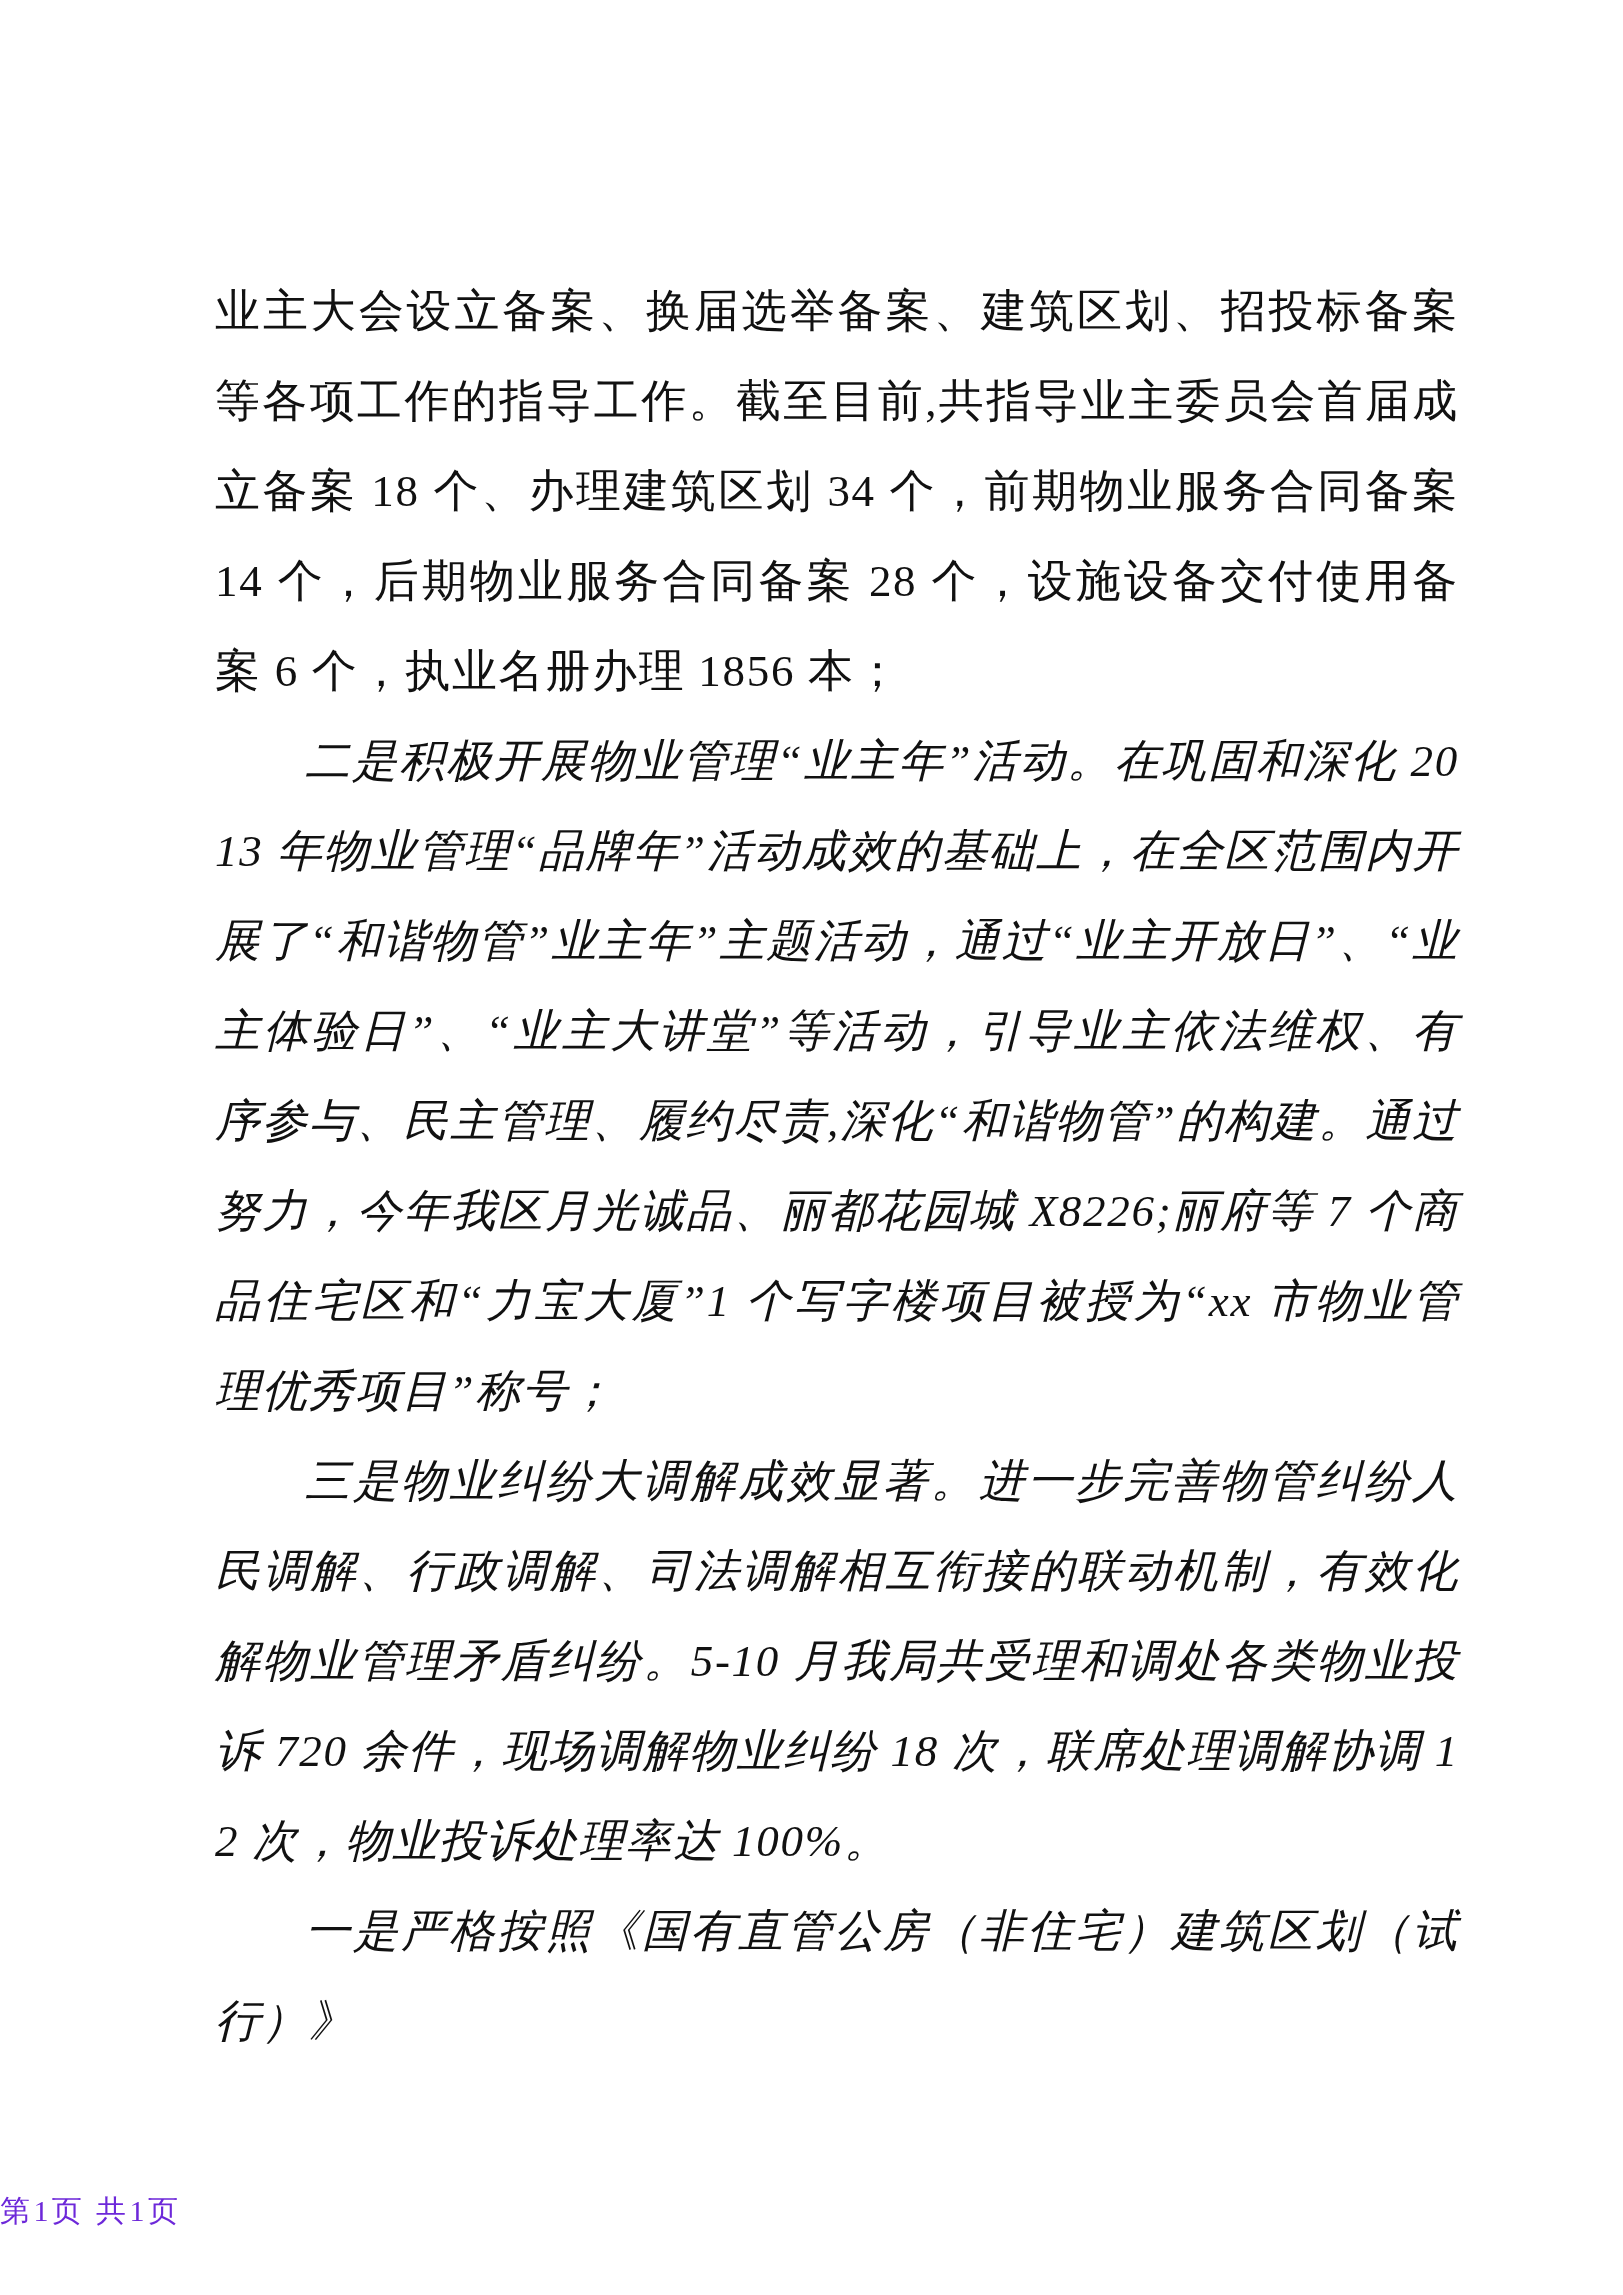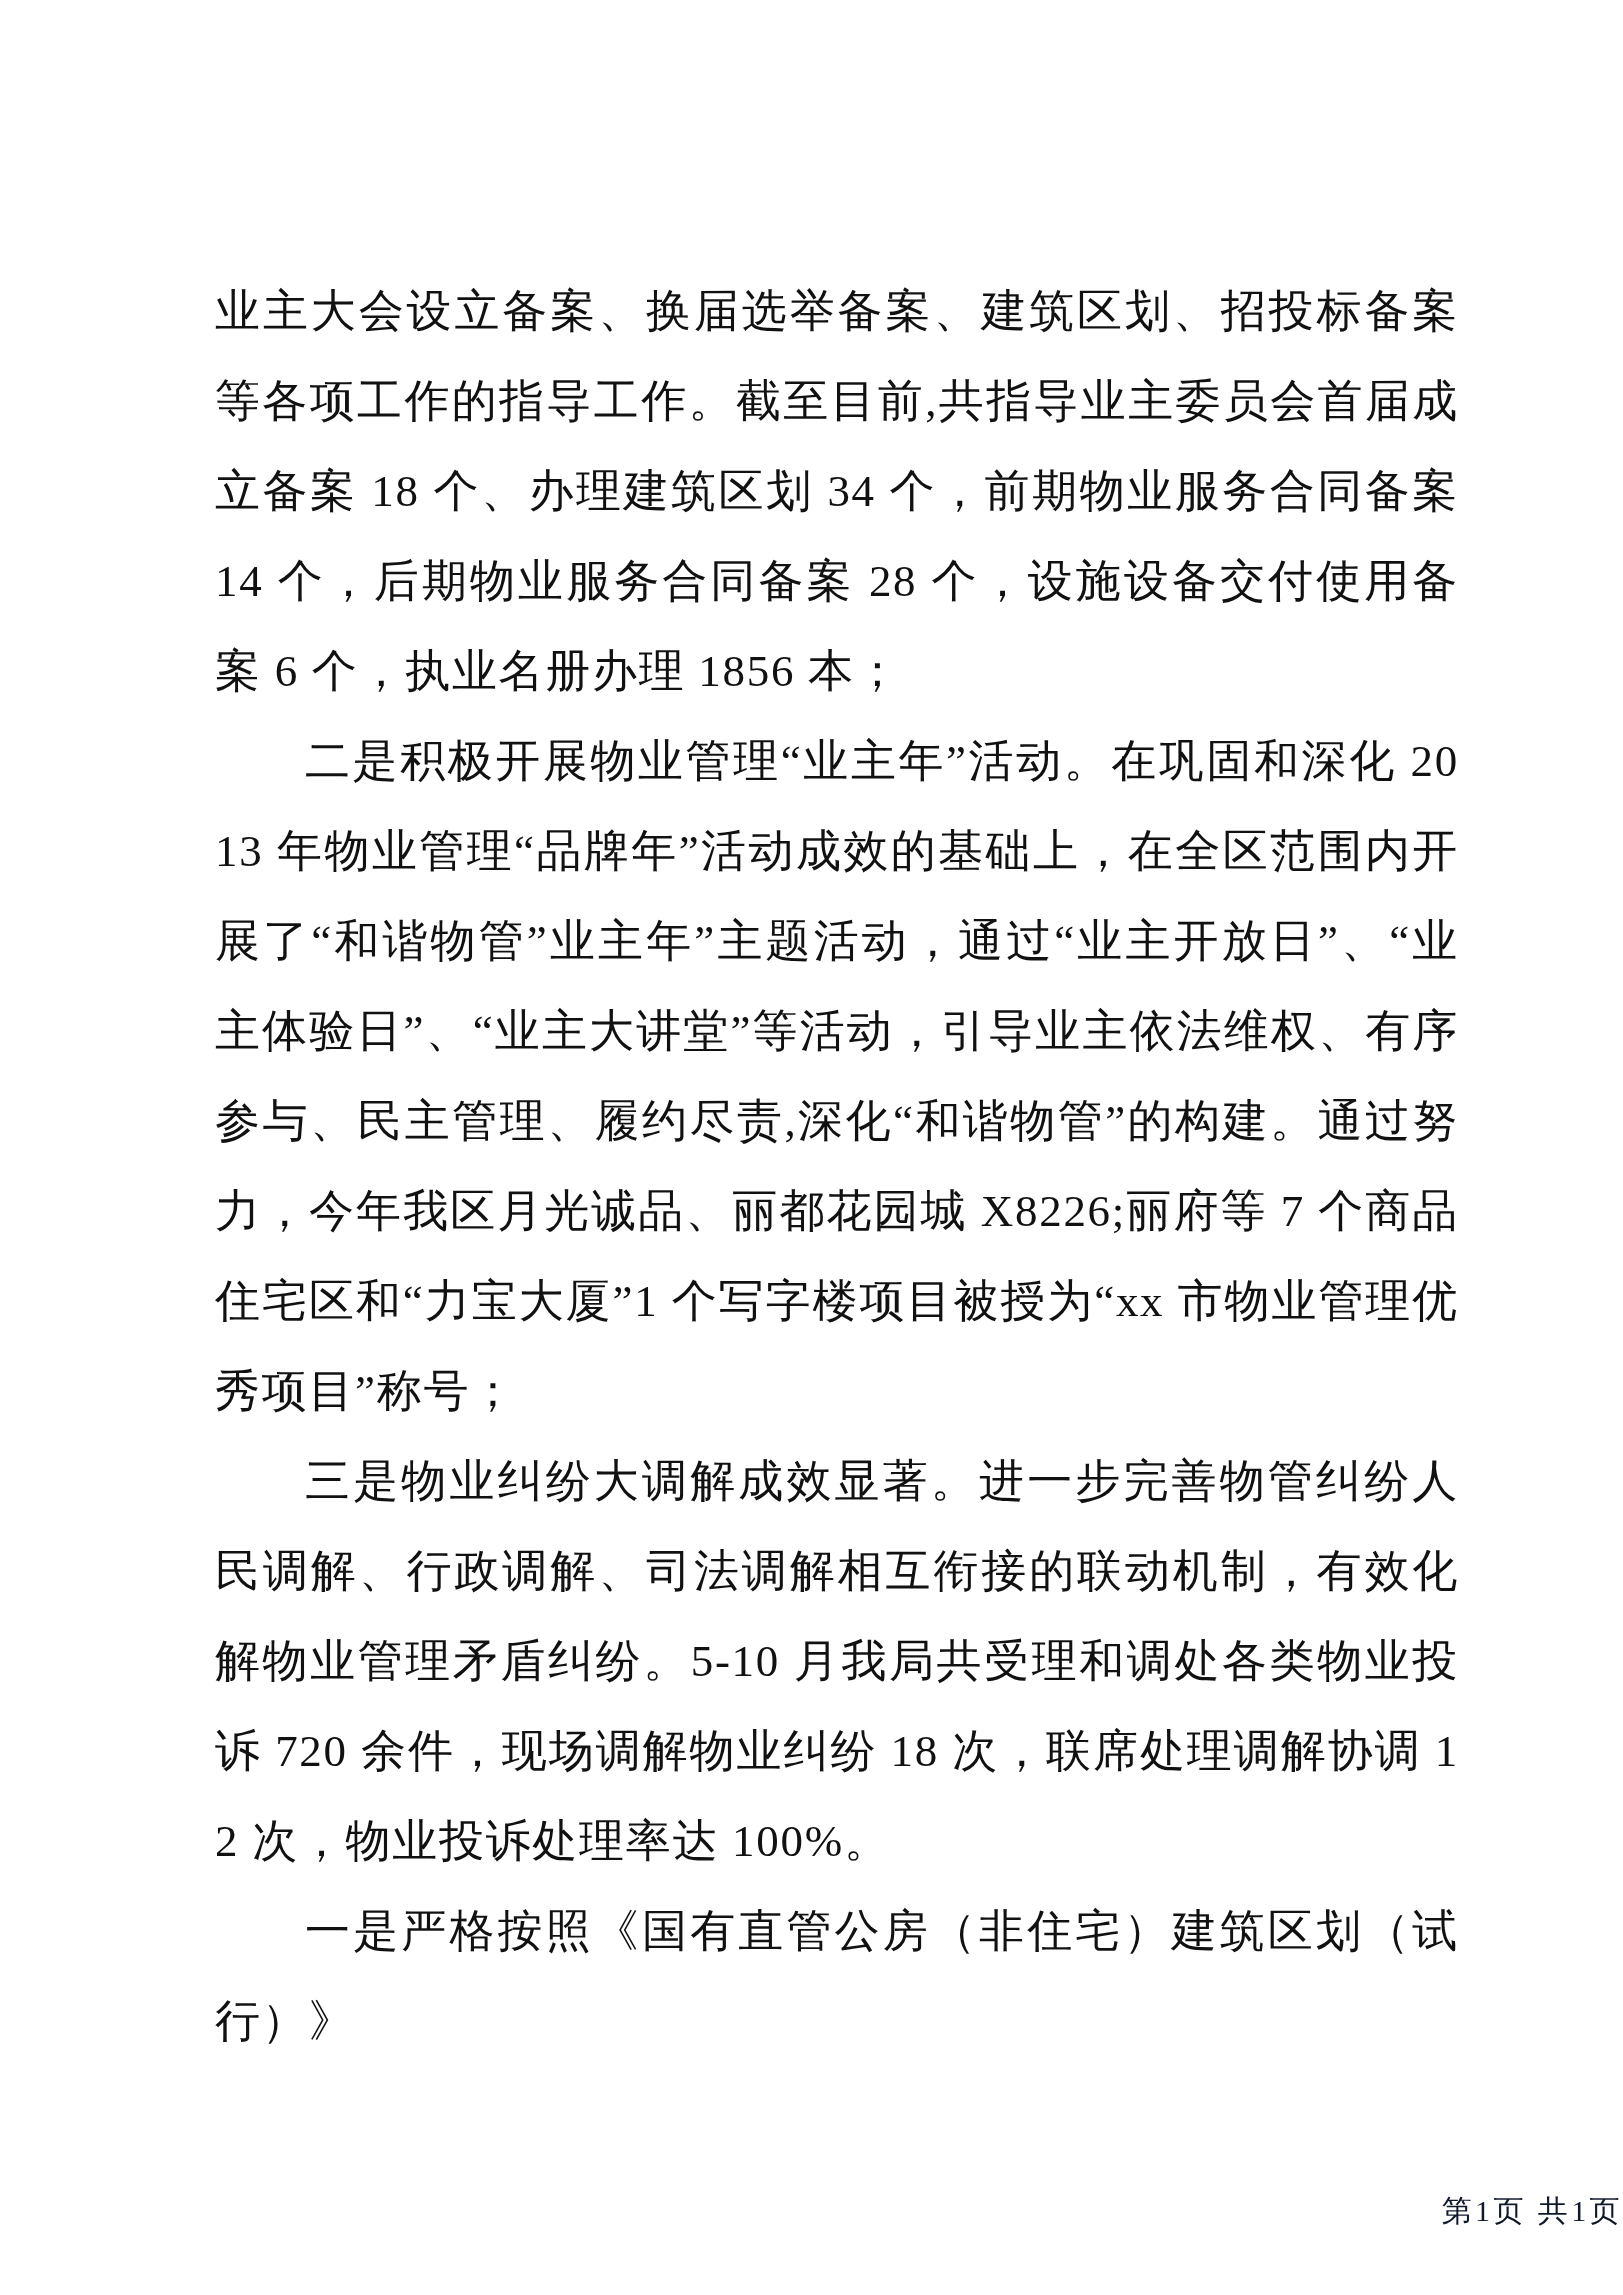--- a/index.html
+++ b/index.html
@@ -31,30 +31,31 @@
     margin: 0;
     font-size: 45px;
     line-height: 90px;
     text-align: justify;
     text-justify: inter-ideograph;
     letter-spacing: 1.7px;
     word-break: break-all;
   }
   .para.indent {
     text-indent: 2em;
+    font-style: italic;
   }
   .footer {
     position: absolute;
     left: 0;
-    right: 0;
+    right: 8px;
     bottom: 63px;
-    text-align: right;
+    text-align: left;
     font-size: 30px;
     letter-spacing: 3.4px;
-    color: #0f172a;
+    color: #6d28d9;
   }
 </style>
 </head>
 <body>
 
 <div class="page">
   <div class="content">
     <p class="para">业主大会设立备案、换届选举备案、建筑区划、招投标备案等各项工作的指导工作。截至目前,共指导业主委员会首届成立备案 18 个、办理建筑区划 34 个，前期物业服务合同备案 14 个，后期物业服务合同备案 28 个，设施设备交付使用备案 6 个，执业名册办理 1856 本；</p>
     <p class="para indent">二是积极开展物业管理“业主年”活动。在巩固和深化 2013 年物业管理“品牌年”活动成效的基础上，在全区范围内开展了“和谐物管”业主年”主题活动，通过“业主开放日”、“业主体验日”、“业主大讲堂”等活动，引导业主依法维权、有序参与、民主管理、履约尽责,深化“和谐物管”的构建。通过努力，今年我区月光诚品、丽都花园城 X8226;丽府等 7 个商品住宅区和“力宝大厦”1 个写字楼项目被授为“xx 市物业管理优秀项目”称号；</p>
     <p class="para indent">三是物业纠纷大调解成效显著。进一步完善物管纠纷人民调解、行政调解、司法调解相互衔接的联动机制，有效化解物业管理矛盾纠纷。5-10 月我局共受理和调处各类物业投诉 720 余件，现场调解物业纠纷 18 次，联席处理调解协调 12 次，物业投诉处理率达 100%。</p>

